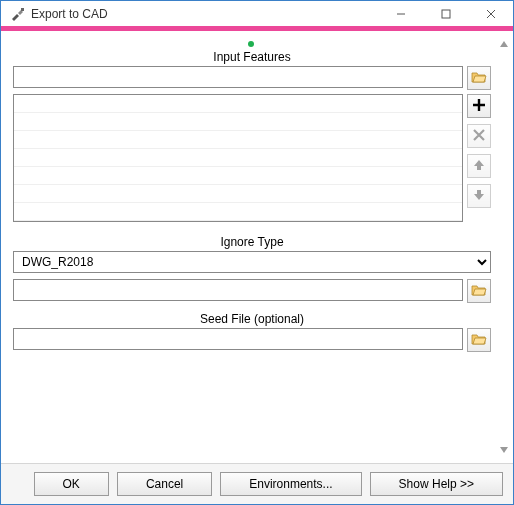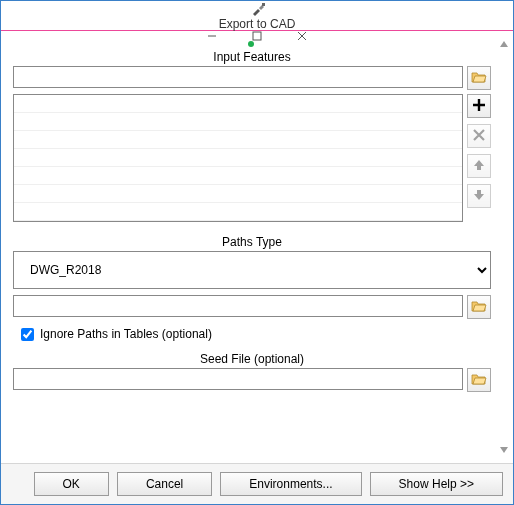--- a/index.html
+++ b/index.html
@@ -15,22 +15,21 @@
     flex-direction: column;
     overflow: hidden;
   }
 
   
   .titlebar {
     background: #fff;
     height: 30px;
     display: flex;
     align-items: center;
-    border-bottom: 1px solid #ec4899;
-    flex-direction: column;
+    border-bottom: 5px solid #ec4899;
   }
   .titlebar .app-icon {
     width: 16px; height: 16px;
     margin: 0 6px 0 8px;
     display: flex; align-items: center; justify-content: center;
   }
   .titlebar .title {
     flex: 1;
     color: #333;
     font-size: 12px;
@@ -141,25 +140,25 @@
     border-bottom: 1px solid #efefef;
   }
   .listbox-btns {
     display: flex;
     flex-direction: column;
     gap: 6px;
   }
 
   select.selectfield {
     width: 100%;
-    height: 38px;
+    height: 22px;
     border: 1px solid #888;
     background: #fff;
     font: inherit;
-    padding: 1px 12px;
+    padding: 1px 4px;
     margin-bottom: 6px;
   }
 
   .checkbox-row {
     display: flex;
     align-items: center;
     gap: 6px;
     margin: 8px 0 8px 8px;
   }
   .checkbox-row input[type=checkbox] {
@@ -279,44 +278,40 @@
                 <path d="M8 13 L3 7 H6 V3 H10 V7 H13 Z" fill="#555"></path>
               </svg>
           </span>
         </button>
       </div>
     </div>
 
     
     <div class="field-label">
       <span style="width:6px"></span>
-      <span>Paths Type</span>
+      <span>Ignore Type</span>
     </div>
     <select class="selectfield">
       <option>DWG_R2018</option>
     </select>
 
     
     <div class="row">
       <input type="text" class="textfield" value="" style="">
       <button class="icon-btn">
         <span>
           <svg viewBox="0 0 16 16">
               <path d="M1 4 h5 l1 2 h7 v7 H1 Z" fill="#f4c768" stroke="#b38a2e" stroke-width="0.8"></path>
               <path d="M2 13 L4 7 h11 l-2 6 Z" fill="#ffe19b" stroke="#b38a2e" stroke-width="0.8"></path>
             </svg>
         </span>
       </button>
     </div>
 
     
-    <div class="checkbox-row">
-      <input type="checkbox" id="cb1" checked="" style="">
-      <label for="cb1">Ignore Paths in Tables (optional)</label>
-    </div>
 
     
     <div class="field-label">
       <span style="width:6px"></span>
       <span>Seed File (optional)</span>
     </div>
     <div class="row">
       <input type="text" class="textfield" value="" style="">
       <button class="icon-btn">
         <span>

